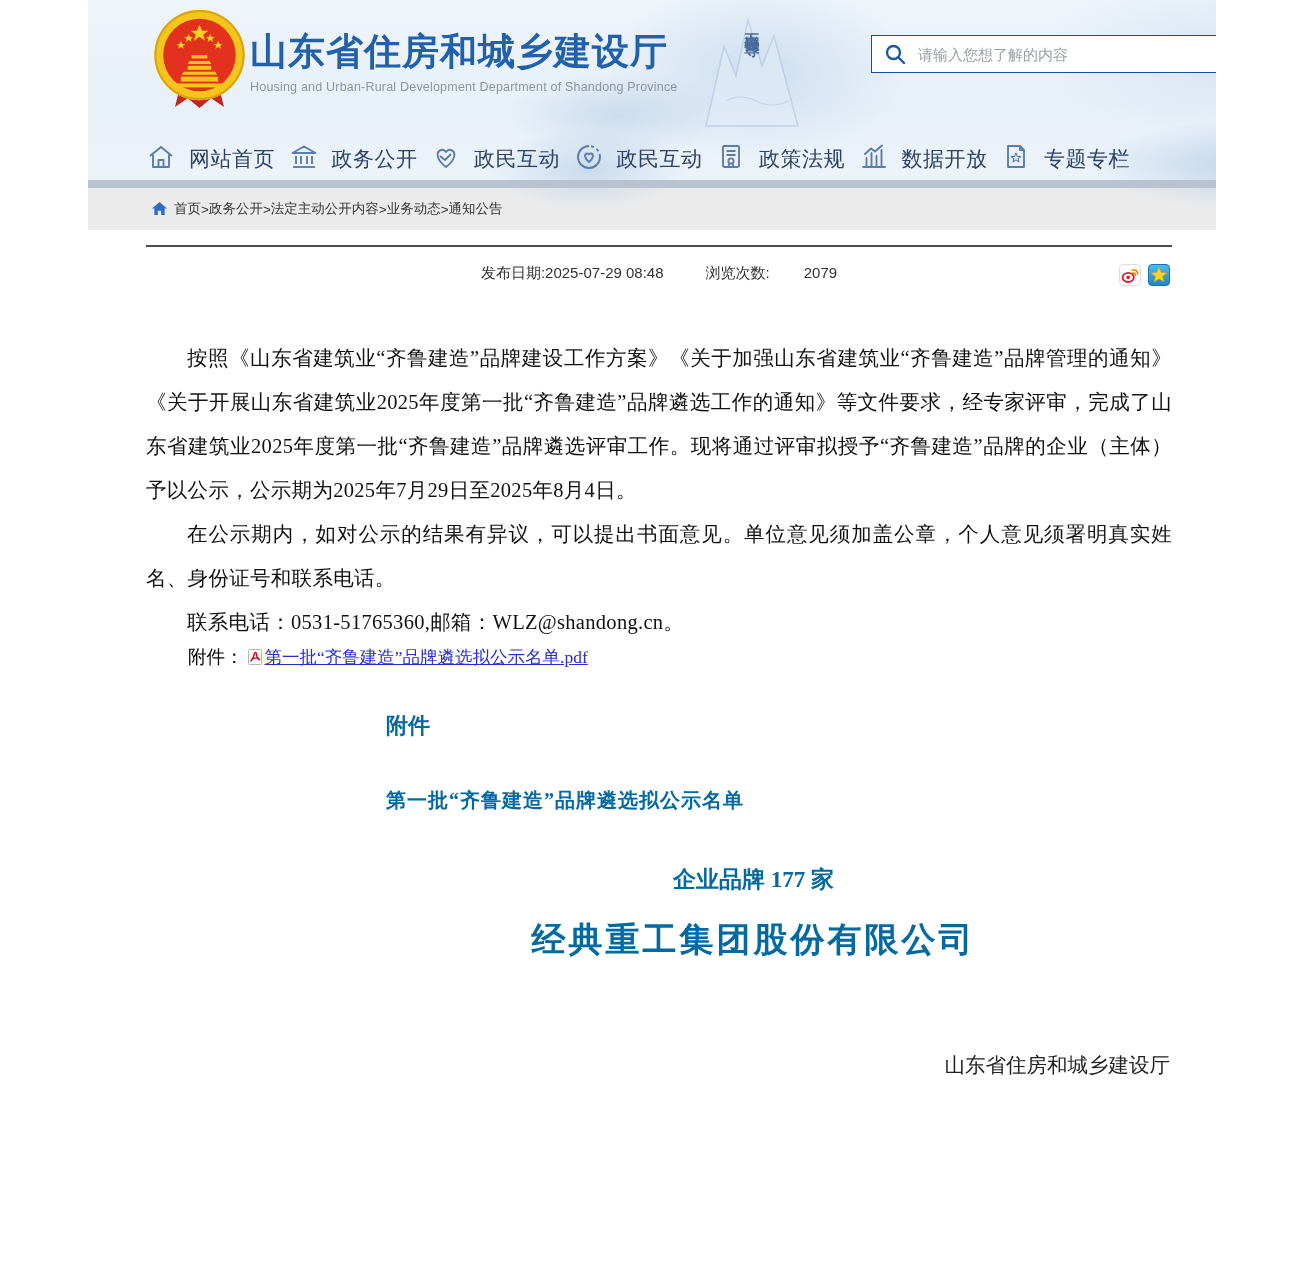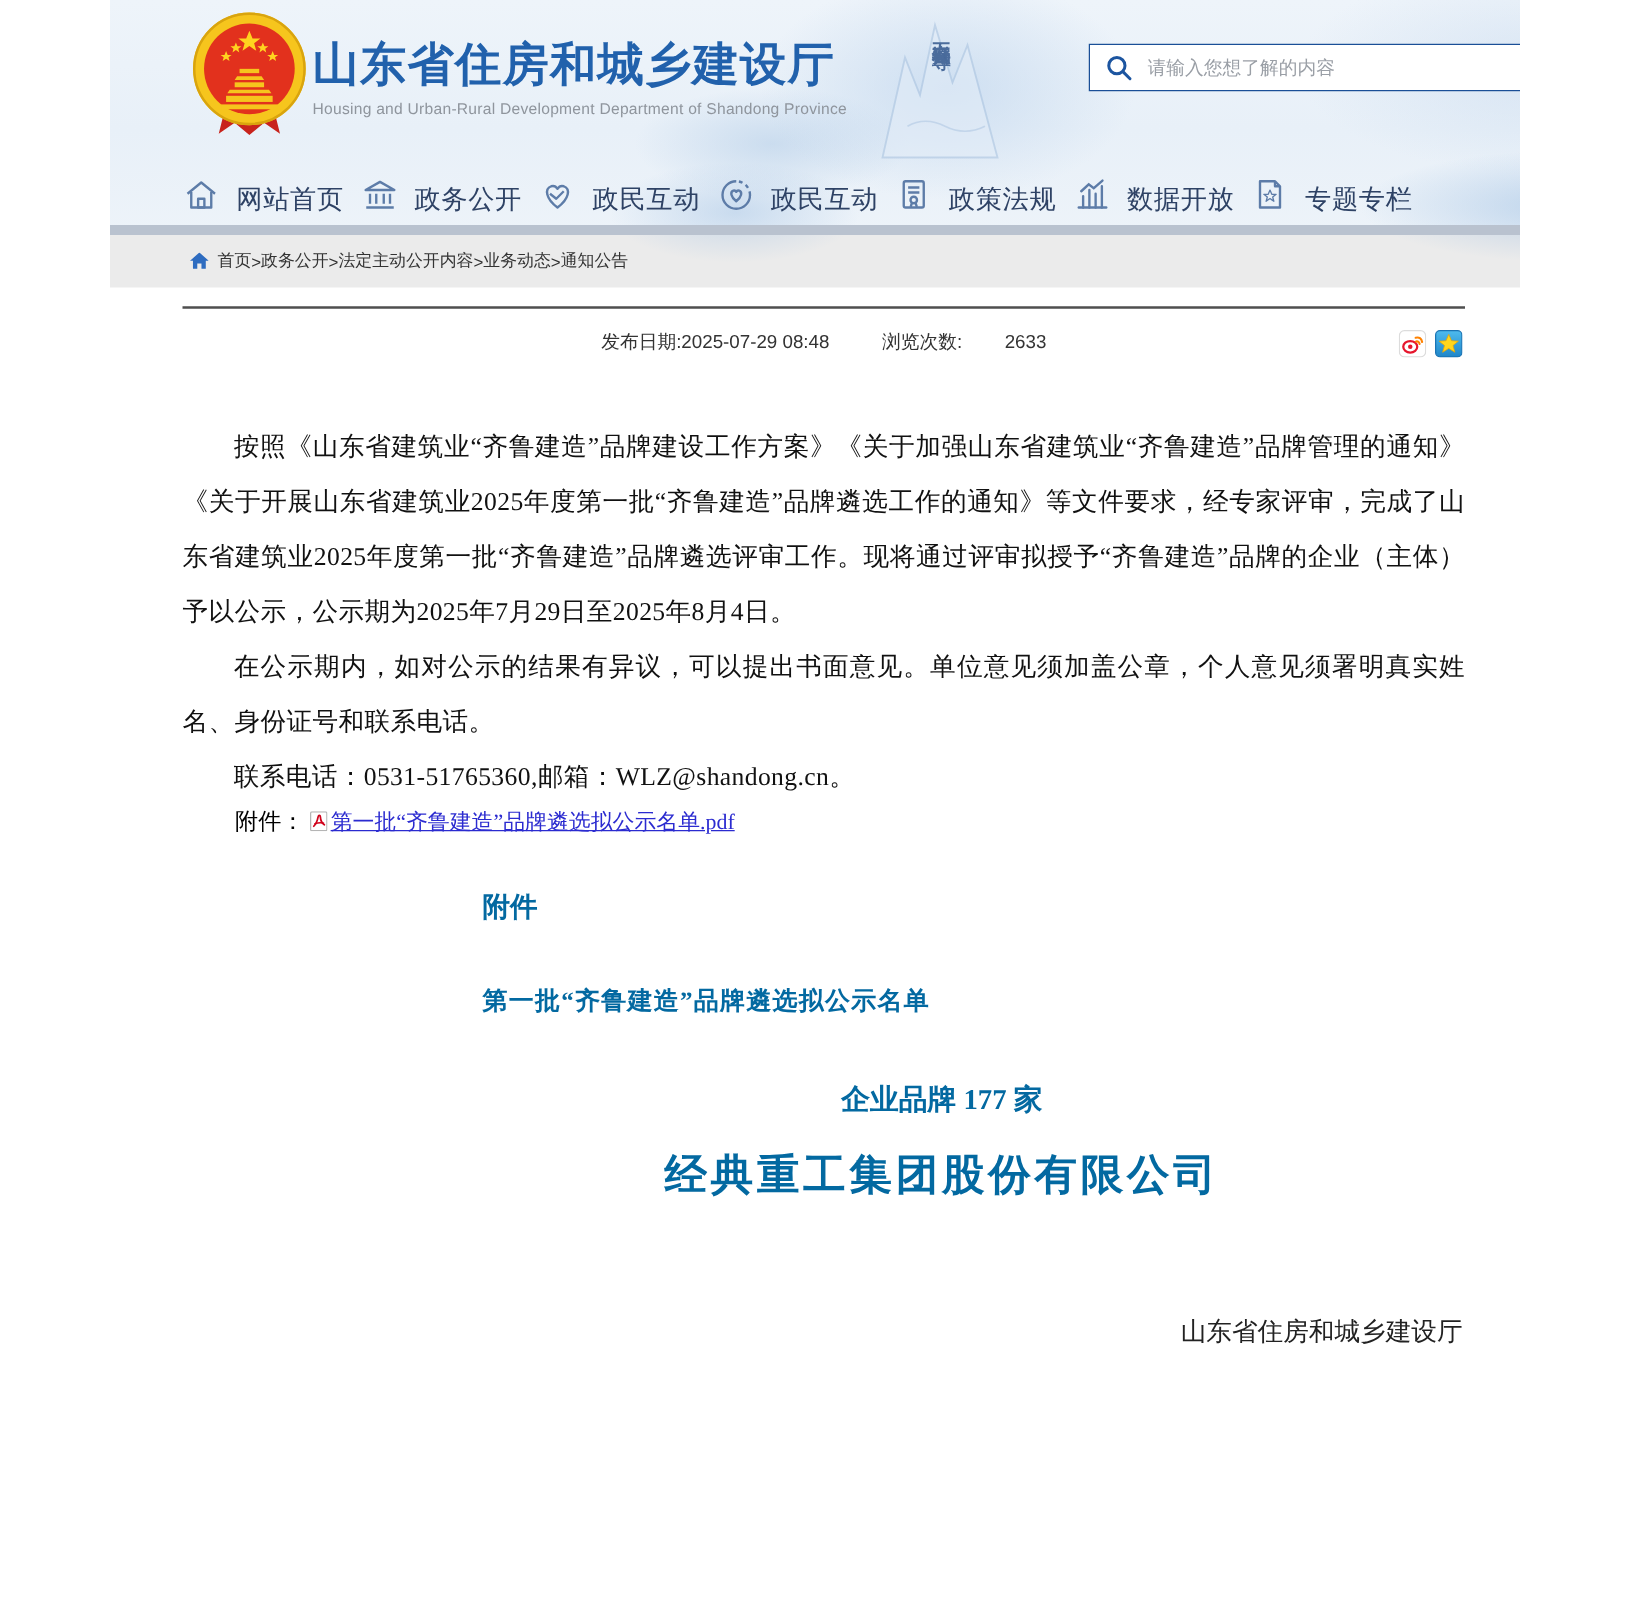--- a/index.html
+++ b/index.html
@@ -202,21 +202,21 @@
       <span class="crumb">&gt;</span>
       <span class="crumb">业务动态</span>
       <span class="crumb">&gt;</span>
       <span class="crumb">通知公告</span>
   </div>
 
   <main class="article">
     <hr class="title-divider">
 
     <div class="meta">
-      <span>发布日期:</span><span>2025-07-29 08:48</span><span class="gap"></span><span>浏览次数:</span><span class="gap2"></span><span>2633</span>
+      <span>发布日期:</span><span>2025-07-29 08:48</span><span class="gap"></span><span>浏览次数:</span><span class="gap2"></span><span>2079</span>
       <span class="share">
         <span class="share-btn">
           <svg width="22" height="22" viewBox="0 0 22 22">
               <rect x="0.5" y="0.5" width="21" height="21" rx="4" fill="#fff" stroke="#dcdcdc"></rect>
               <ellipse cx="9.2" cy="13.4" rx="5.6" ry="4.6" fill="none" stroke="#e6162d" stroke-width="1.8"></ellipse>
               <circle cx="9.2" cy="13.4" r="1.8" fill="#e6162d"></circle>
               <path d="M13.5 6.2 q4.4 -1 5.2 3.4" fill="none" stroke="#ff8200" stroke-width="1.7" stroke-linecap="round"></path>
               <path d="M13.8 9.2 q2.4 -0.5 2.9 2" fill="none" stroke="#ff8200" stroke-width="1.7" stroke-linecap="round"></path>
             </svg>
         </span>

